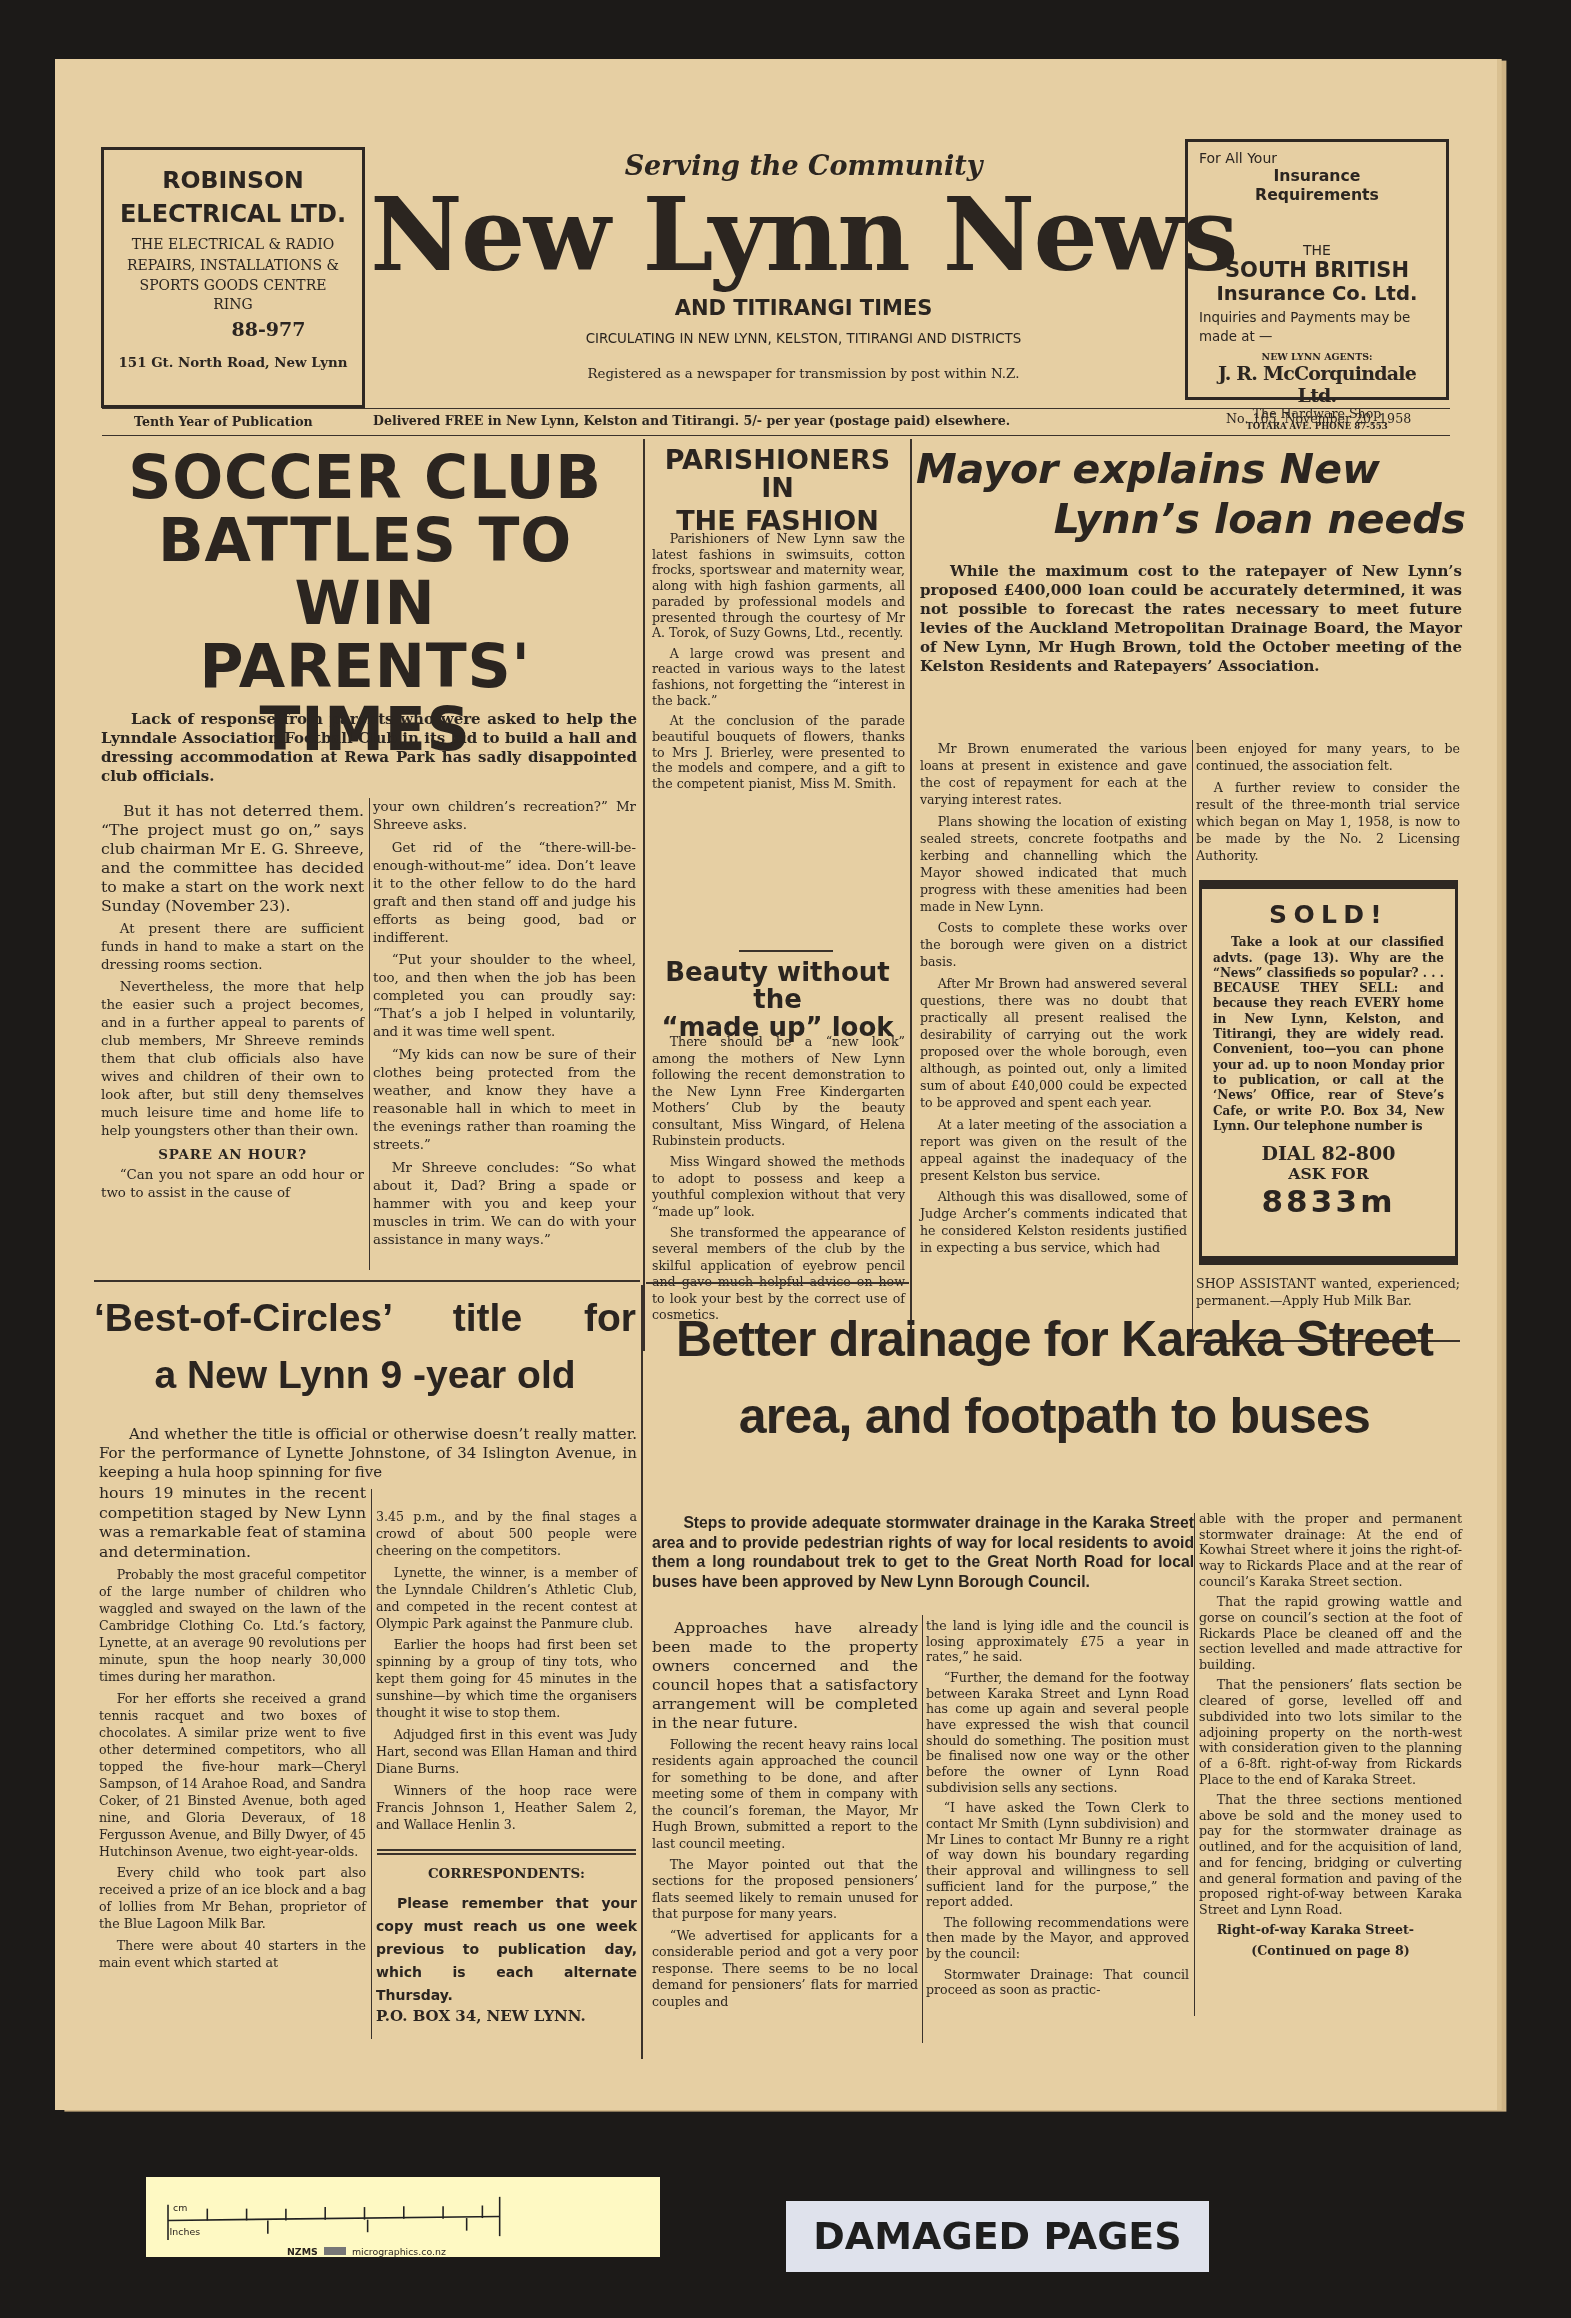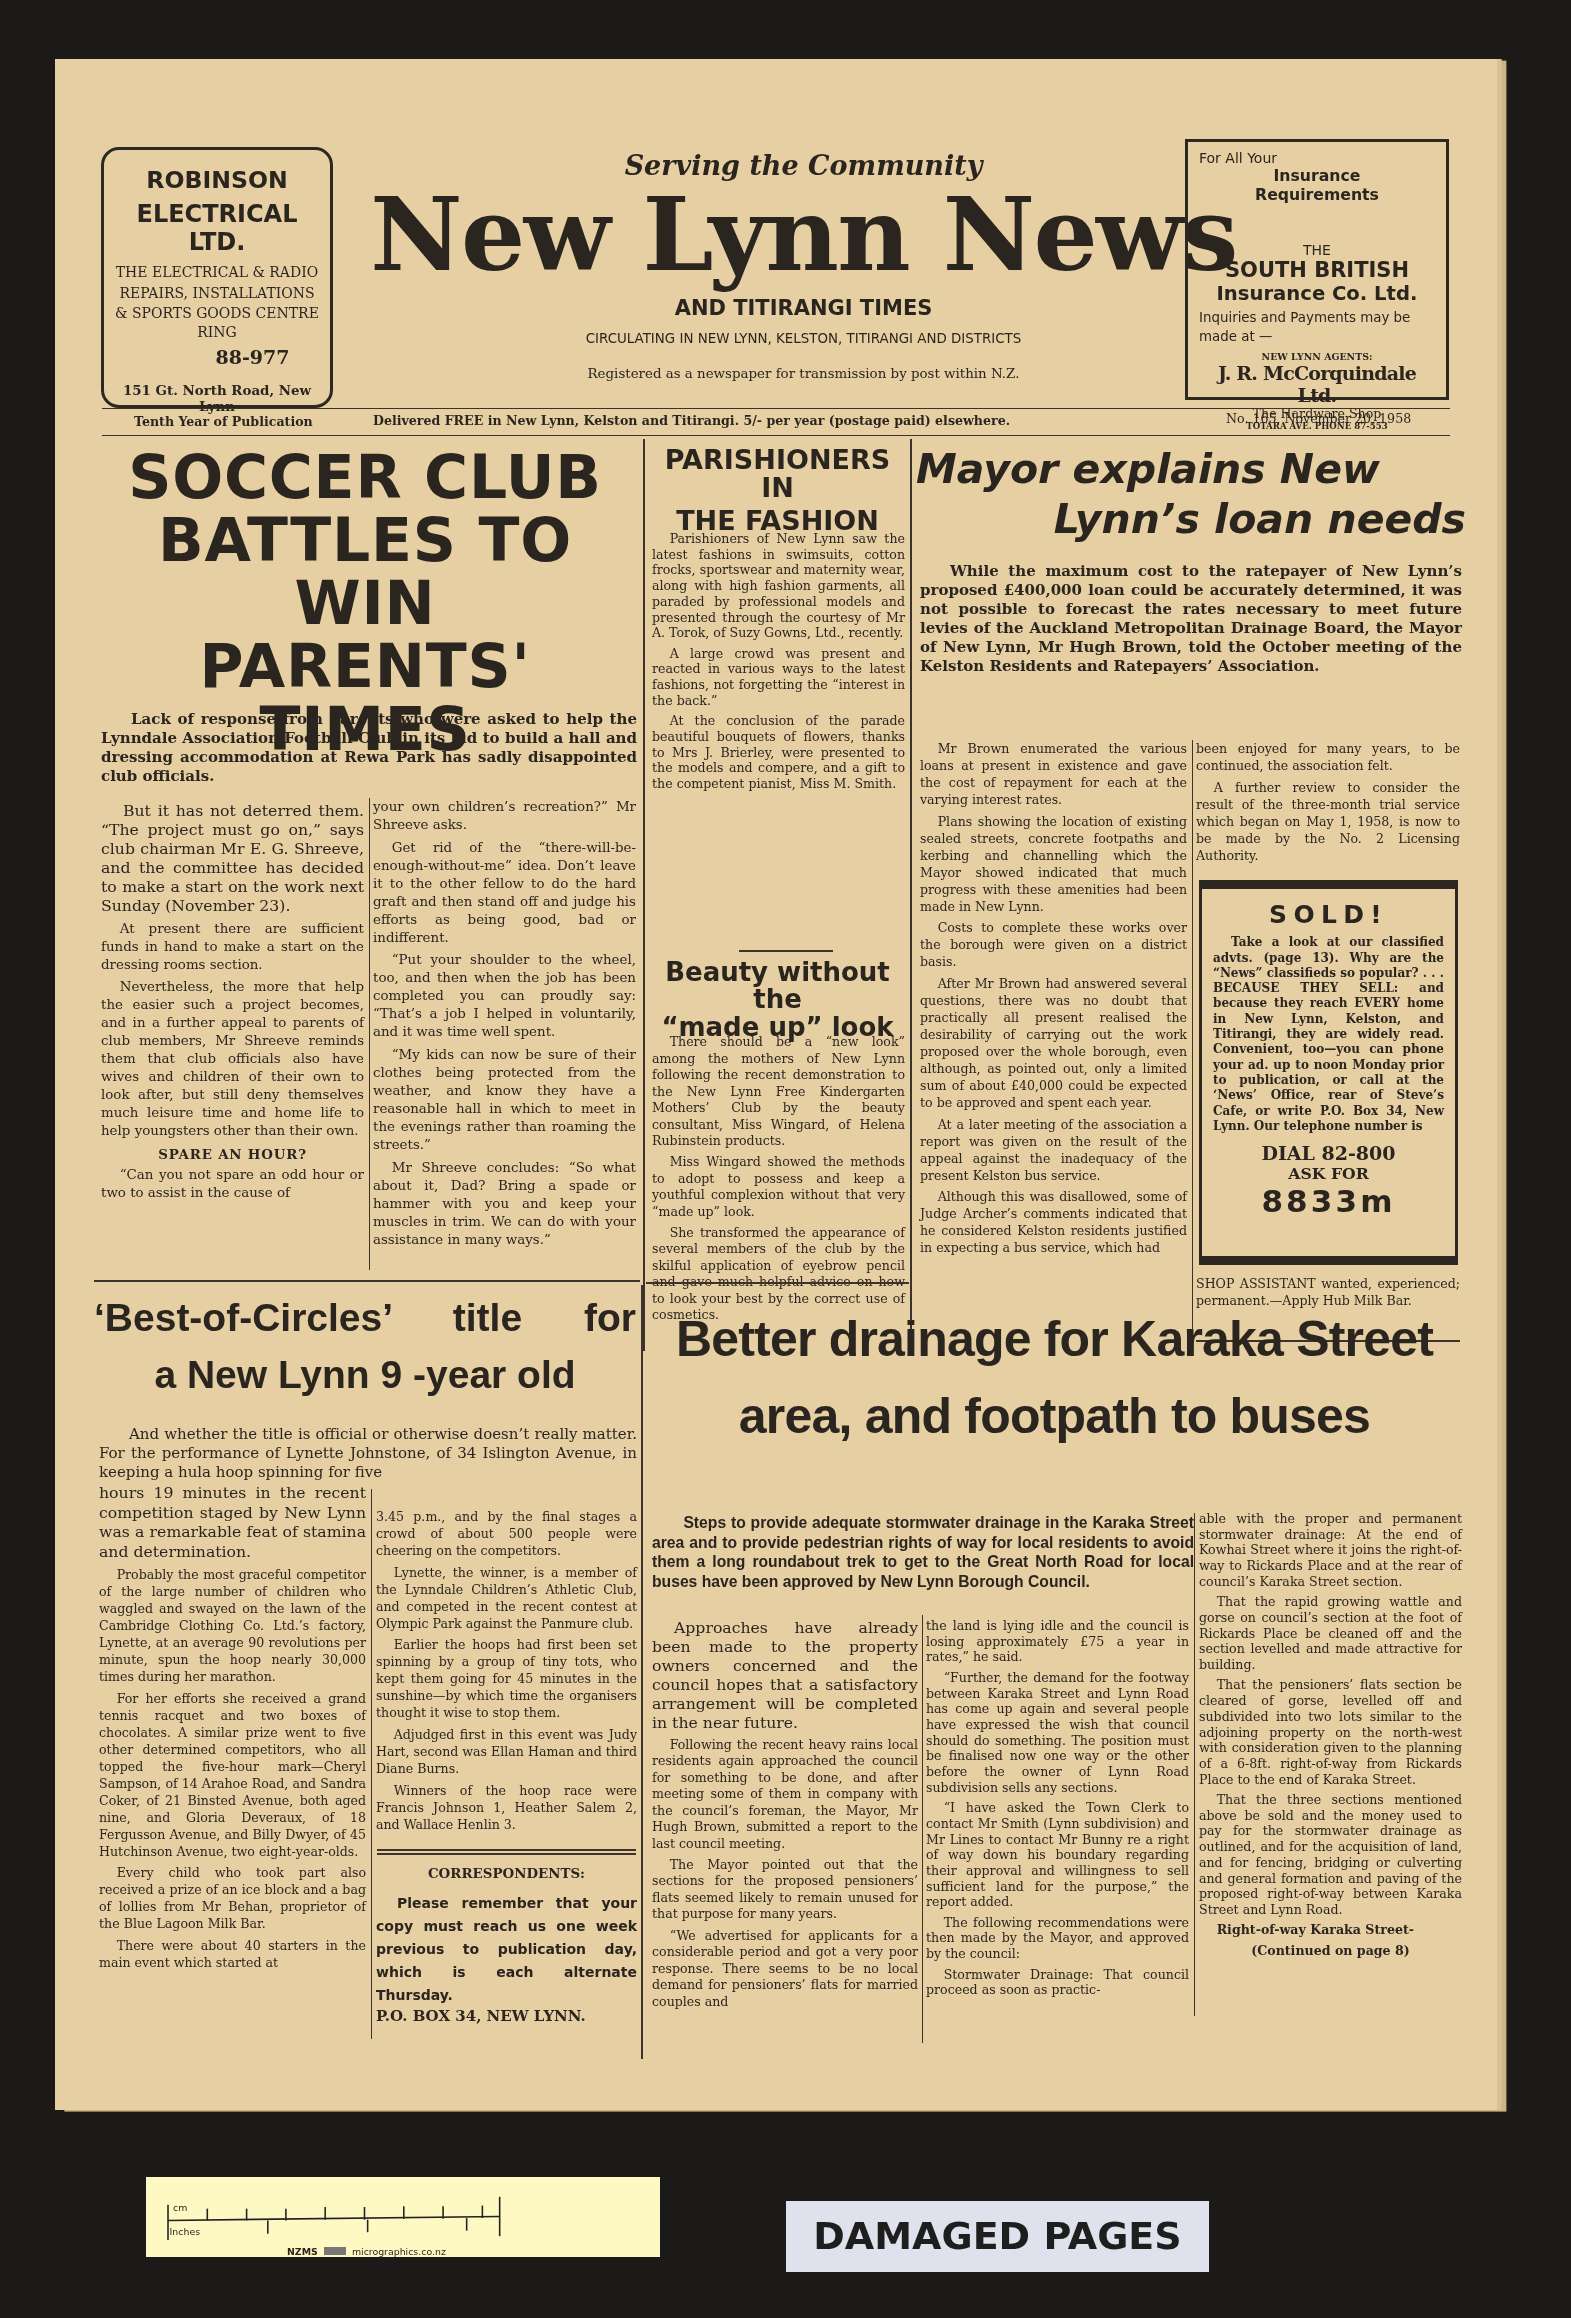--- a/index.html
+++ b/index.html
@@ -22,21 +22,21 @@
   .hrule { position:absolute; height:1.6px; background:#3a322b; }
   .head { position:absolute; font-weight:bold; text-align:center; line-height:1.05; }
   .lead { font-weight:bold; font-size:15.7px; line-height:19.6px; }
   .subhead { text-align:center; font-weight:bold; letter-spacing:0.8px; margin:3.1px 0; }
 </style>
 </head>
 <body>
 
 <div class="page">
 
-  <div class="abs boxad" style="left:46px;top:88px;width:232px;height:261px;padding:9.4px 7.9px;border-radius:18px;">
+  <div class="abs boxad" style="left:46px;top:88px;width:264px;height:261px;padding:9.4px 7.9px;">
     <div class="sans" style="font-weight:bold;font-size:23.6px;margin-top:6.3px;">ROBINSON</div>
     <div class="sans" style="font-weight:bold;font-size:24px;margin-top:6.3px;">ELECTRICAL LTD.</div>
     <div class="serif" style="font-size:14px;line-height:20.4px;margin-top:6.3px;">THE ELECTRICAL &amp; RADIO REPAIRS, INSTALLATIONS &amp; SPORTS GOODS CENTRE</div>
     <div class="serif" style="font-size:14px;">RING</div>
     <div class="serif" style="font-size:19px;font-weight:bold;margin-top:6.3px;padding-left:71px;">88-977</div>
     <div class="serif" style="font-size:13.4px;font-weight:bold;margin-top:14px;">151 Gt. North Road, New Lynn</div>
   </div>
 
   <div class="abs" style="left:314px;top:86px;width:869px;height:252px;text-align:center;">
     <div class="serif" style="font-style:italic;font-weight:bold;font-size:27px;margin-top:4.7px;">Serving the Community</div>

